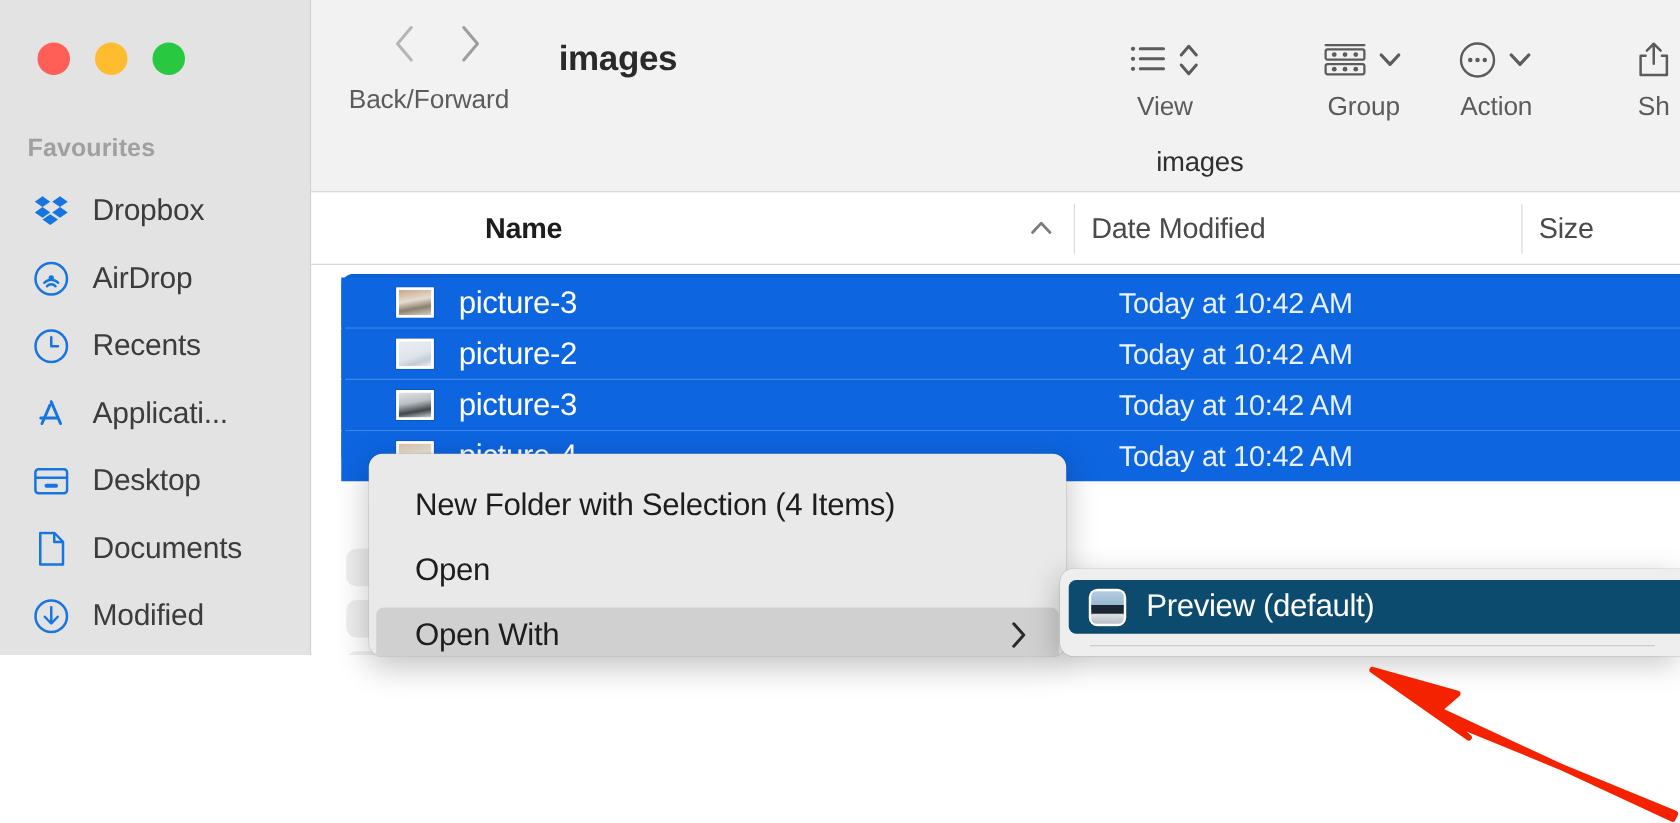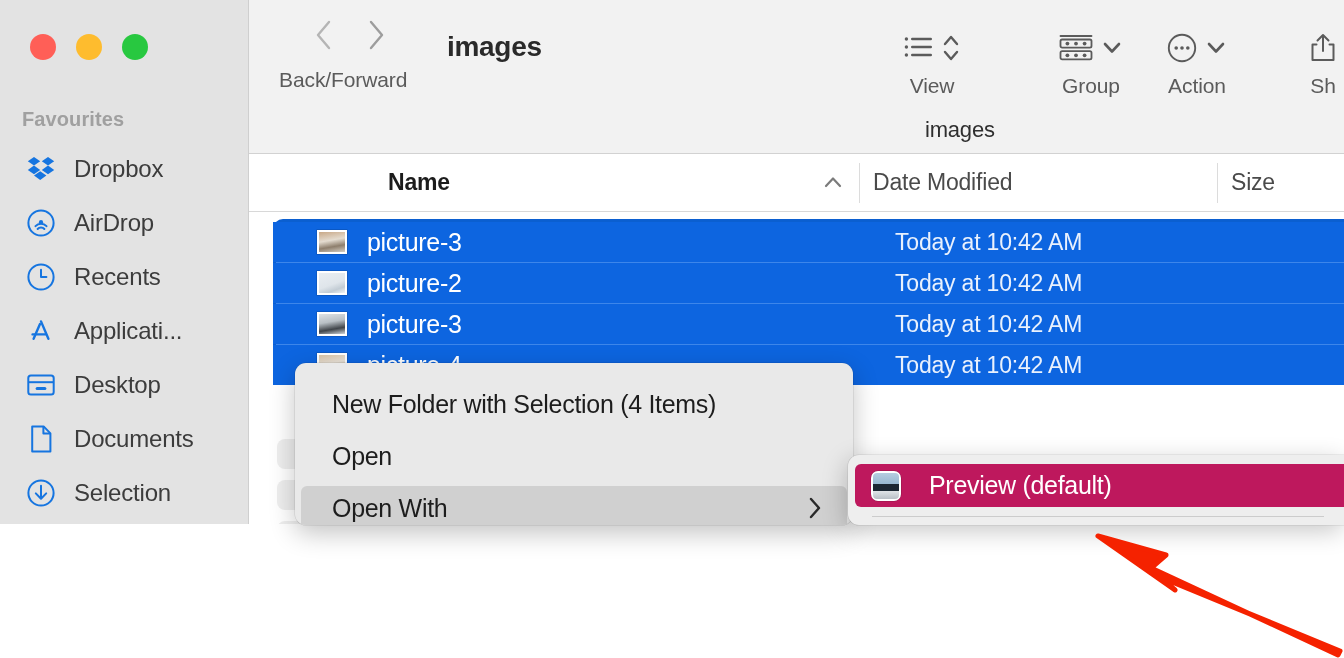--- a/index.html
+++ b/index.html
@@ -341,21 +341,21 @@
   }
   .sub-item {
     height: 43px;
     display: flex;
     align-items: center;
     margin: 0 0 0 7px;
     padding-left: 16px;
     border-radius: 6px 0 0 6px;
     box-sizing: border-box;
   }
-  .sub-item.hl { background: #be185d; gap: 12px; }
+  .sub-item.hl { background: #0c4a6e; }
   .sub-label {
     font-size: 25px;
     color: #ffffff;
     letter-spacing: -0.3px;
   }
   .preview-icon {
     width: 30px; height: 30px;
     border-radius: 7px;
     margin-right: 16px;
     background: #ffffff;
@@ -484,21 +484,21 @@
         <span class="sb-label">Documents</span>
       </div>
 
       <div class="sb-item">
         <span class="sb-icon">
           <svg width="28" height="28" viewBox="0 0 28 28">
             <circle cx="14" cy="14" r="12.6" fill="none" stroke="#1675e0" stroke-width="2"></circle>
             <path d="M14 6.8 L14 19.6 M8.8 14.4 L14 19.8 L19.2 14.4" fill="none" stroke="#1675e0" stroke-width="2" stroke-linecap="round" stroke-linejoin="round"></path>
           </svg>
         </span>
-        <span class="sb-label">Selection</span>
+        <span class="sb-label">Modified</span>
       </div>
 
     </div>
   </div>
 
   <div class="toolbar">
 
     <div class="nav-arrows">
       <span class="chev">
         <svg width="20" height="32" viewBox="0 0 20 32">

